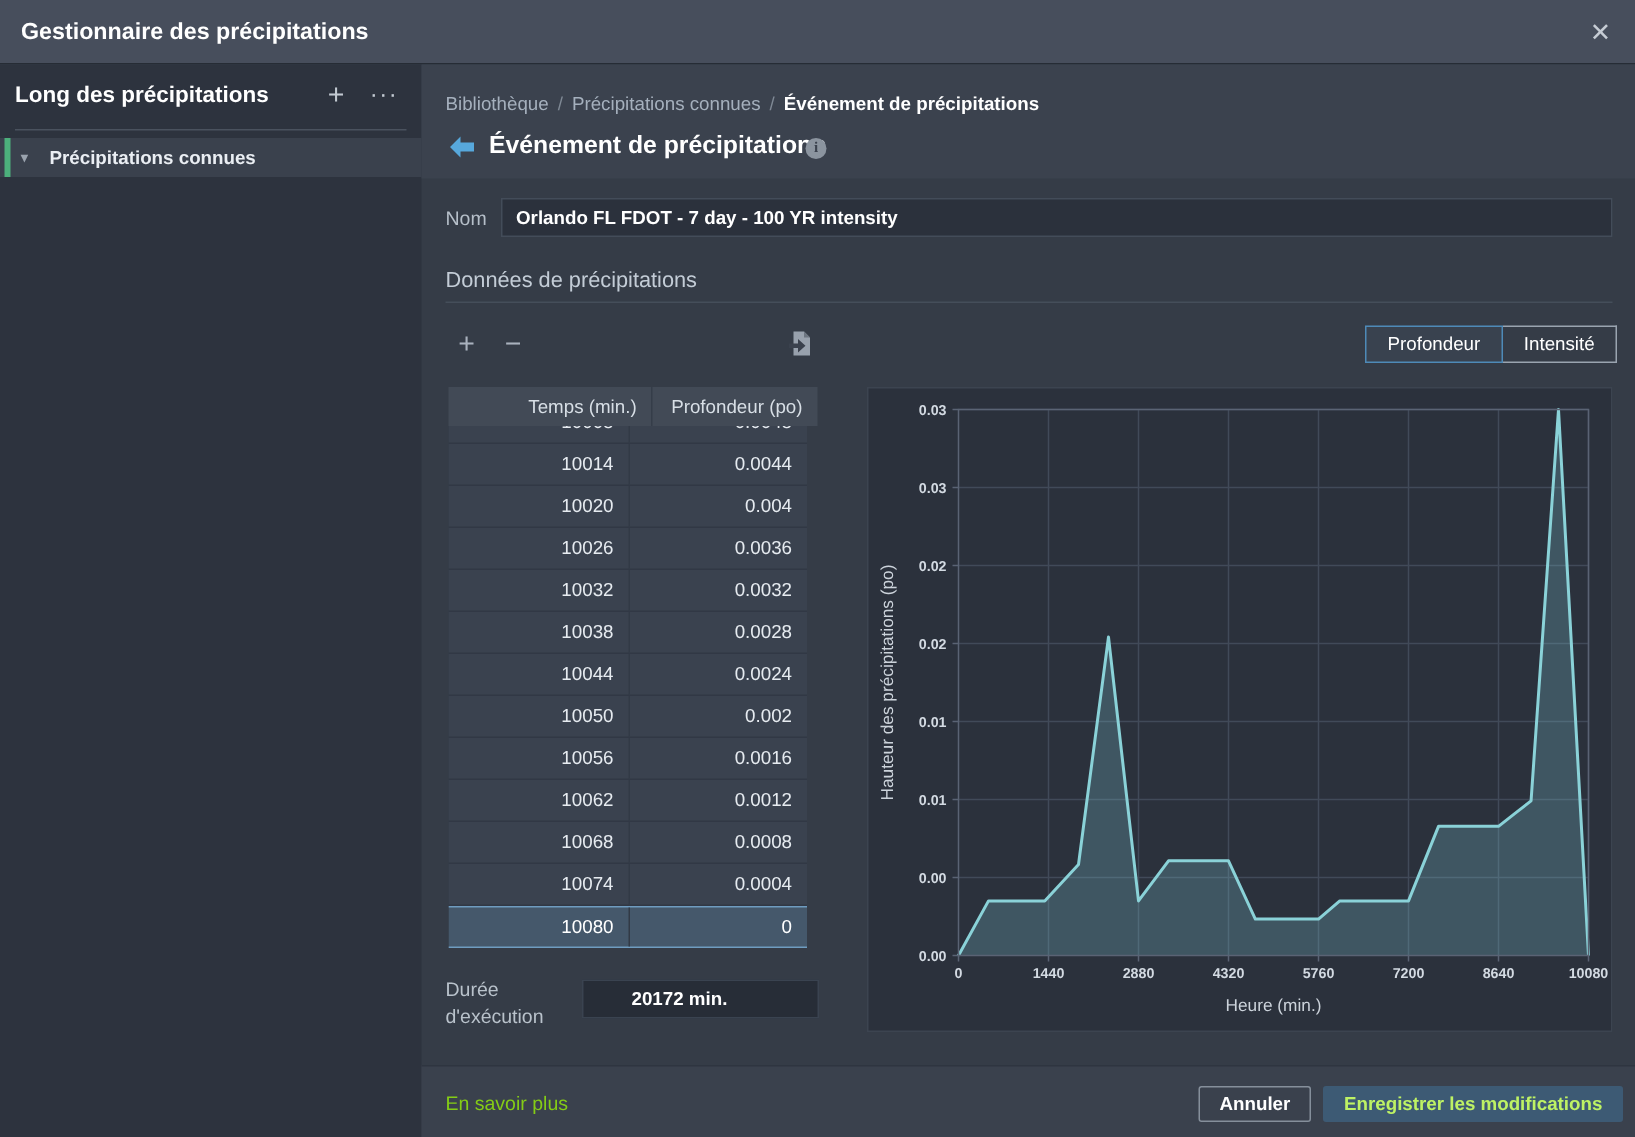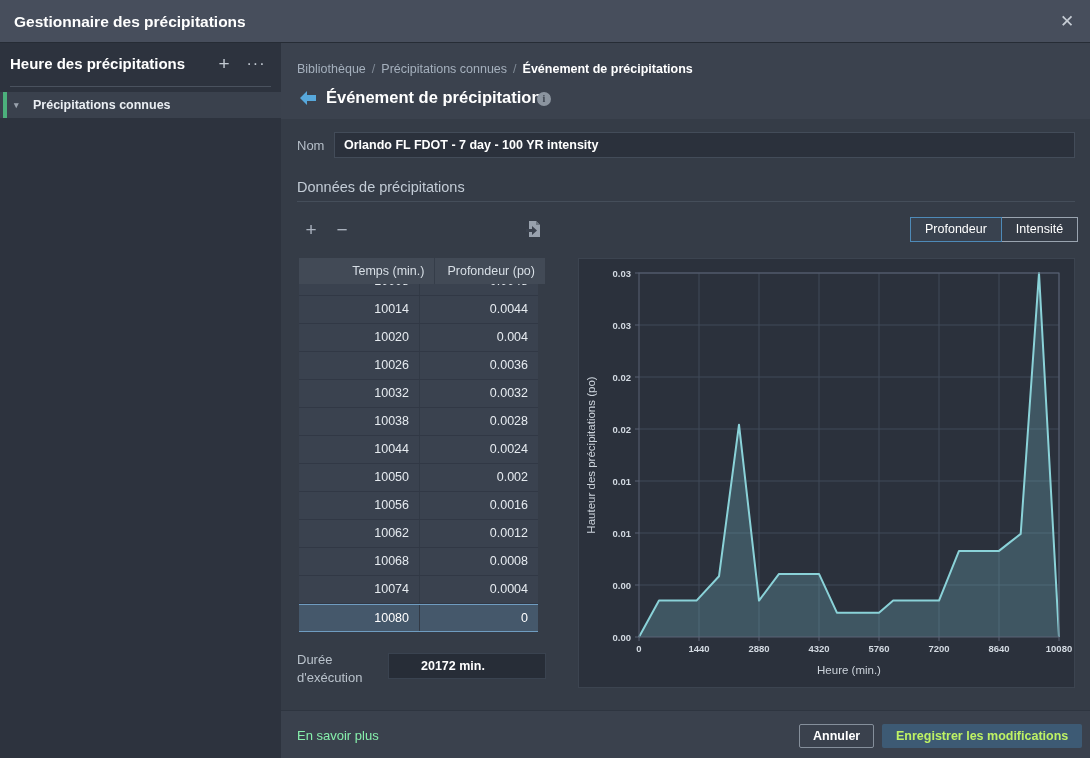--- a/index.html
+++ b/index.html
@@ -71,37 +71,37 @@
 
   
   .dur-label { position:absolute; left:297px; top:651px; font-size:13px; color:#b9c2cb; line-height:18px; }
   .dur-field { position:absolute; left:388px; top:653px; width:158px; height:26px; background:#272d37; border:1px solid #3a4350; color:#fff; font-weight:700; font-size:12.5px; line-height:24px; padding-left:32px; }
 
   
   .chart-panel { position:absolute; left:578px; top:258px; width:497px; height:430px; background:#2b313c; border:1px solid #3c4450; }
 
   
   .footer { position:absolute; left:281px; top:710px; width:809px; height:48px; background:#3a414d; border-top:1px solid #2e3540; }
-  .footer-link { position:absolute; left:16px; top:17px; font-size:13px; color:#86efac; cursor:pointer;text-align:center; }
+  .footer-link { position:absolute; left:16px; top:17px; font-size:13px; color:#84cc16; cursor:pointer;text-align:center; }
   .btn-cancel { position:absolute; left:518px; top:13px; height:24px; padding:0 13px; background:transparent; border:1px solid #858f9b; border-radius:2px; color:#fff; font-size:12.5px; font-weight:700; cursor:pointer; font-family:"Liberation Sans", sans-serif; }
   .btn-save { position:absolute; left:601px; top:13px; height:24px; padding:0 14px; background:#3d5a74; border:none; border-radius:2px; color:#bef264; font-size:12.5px; font-weight:700; cursor:default; font-family:"Liberation Sans", sans-serif; }
 </style>
 </head>
 <body>
 
 <div id="root">
 
   <div class="titlebar">
     <span class="win-title">Gestionnaire des précipitations</span>
     <span class="close-btn">✕</span>
   </div>
 
   <div class="sidebar">
     <div class="sidebar-header">
-      <span class="sidebar-title">Heure des précipitations</span>
+      <span class="sidebar-title">Long des précipitations</span>
       <span class="sb-icon sb-add">+</span>
       <span class="sb-icon sb-more">···</span>
     </div>
     <div class="tree">
       <div class="tree-parent">
         <span class="green-bar"></span>
         <span class="chev">▾</span>
         <span>Précipitations connues</span>
       </div>
     </div>

